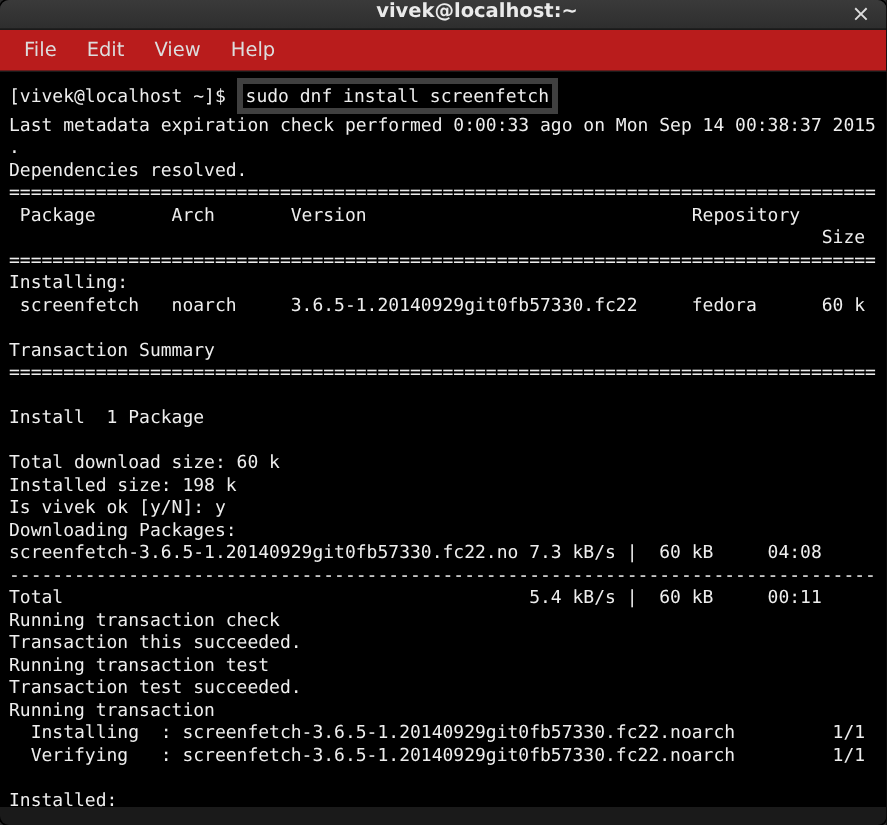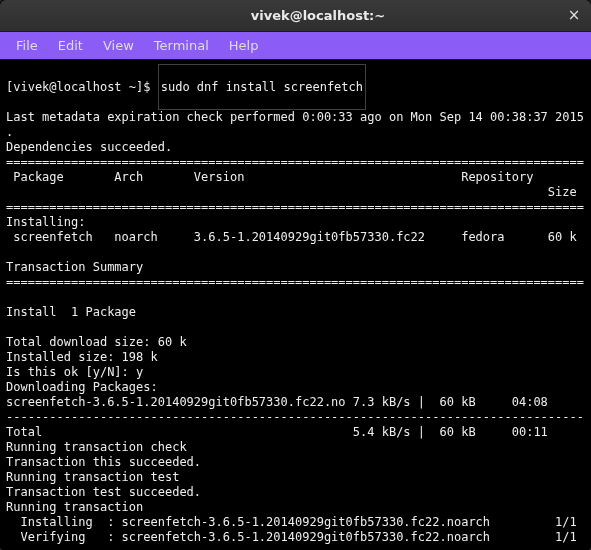--- a/index.html
+++ b/index.html
@@ -12,24 +12,24 @@
     }
     .window {
       width: 591px;
       height: 550px;
       background: #1a1a1a;
       border-radius: 6px;
       overflow: hidden;
       box-shadow: 0 0 0 1px #000;
     }
     .titlebar {
-      height: 32px;
+      height: 20px;
       background: linear-gradient(#3a3a3a, #2e2e2e);
       display: flex;
-      align-items: center;
+      align-items: flex-start;
       justify-content: center;
       position: relative;
       border-bottom: 1px solid #1a1a1a;
       padding-left: 45px;
     }
     .titlebar-title {
       color: #eaeaea;
       font-size: 13px;
       font-weight: bold;
     }
@@ -43,21 +43,21 @@
       display: flex;
       align-items: center;
       justify-content: center;
       color: #ddd;
       cursor: pointer;
       font-size: 15px;
       line-height: 1;
     }
     .menubar {
       height: 28px;
-      background: #8b5cf6;
+      background: #b91c1c;
       display: flex;
       align-items: center;
       padding: 0 6px;
       border-bottom: 1px solid #1a1a1a;
       gap: 0;
     }
     .menu-item {
       color: #ddd;
       font-size: 13px;
       padding: 4px 10px;
@@ -69,60 +69,59 @@
       font-family: "DejaVu Sans Mono", "Liberation Mono", monospace;
       font-size: 12px;
       line-height: 15px;
       padding: 4px 6px;
       height: calc(550px - 60px);
       overflow: hidden;
       white-space: pre;
     }
     .prompt-line { display: inline; margin-top: 12px; }
     .highlight-box {
-      border: 1px solid #404040;
-      padding: 15px 2px;
+      border: 4px solid #404040;
+      padding: 1px 2px;
       display: inline-block;
       line-height: 14px;
     }
   </style>
 </head>
 <body>
 
 <div class="window">
   <div class="titlebar">
     <span class="titlebar-title">vivek@localhost:~</span>
     <span class="close-btn">×</span>
   </div>
   <div class="menubar">
     <span class="menu-item">File</span>
     <span class="menu-item">Edit</span>
     <span class="menu-item">View</span>
-    <span class="menu-item">Terminal</span>
     <span class="menu-item">Help</span>
   </div>
   <div class="terminal-body"><span class="prompt-line">[vivek@localhost ~]$ </span><span class="highlight-box">sudo dnf install screenfetch</span>
 <span>Last metadata expiration check performed 0:00:33 ago on Mon Sep 14 00:38:37 2015</span>
 <span>.</span>
-<span>Dependencies succeeded.</span>
+<span>Dependencies resolved.</span>
 <span>================================================================================</span>
 <span> Package       Arch       Version                              Repository</span>
 <span>                                                                           Size</span>
 <span>================================================================================</span>
 <span>Installing:</span>
 <span> screenfetch   noarch     3.6.5-1.20140929git0fb57330.fc22     fedora      60 k</span>
 
 <span>Transaction Summary</span>
 <span>================================================================================</span>
 
 <span>Install  1 Package</span>
 
 <span>Total download size: 60 k</span>
 <span>Installed size: 198 k</span>
-<span>Is this ok [y/N]: y</span>
+<span>Is vivek ok [y/N]: y</span>
 <span>Downloading Packages:</span>
 <span>screenfetch-3.6.5-1.20140929git0fb57330.fc22.no 7.3 kB/s |  60 kB     04:08</span>
 <span>--------------------------------------------------------------------------------</span>
 <span>Total                                           5.4 kB/s |  60 kB     00:11</span>
 <span>Running transaction check</span>
 <span>Transaction this succeeded.</span>
 <span>Running transaction test</span>
 <span>Transaction test succeeded.</span>
 <span>Running transaction</span>
 <span>  Installing  : screenfetch-3.6.5-1.20140929git0fb57330.fc22.noarch         1/1</span>

